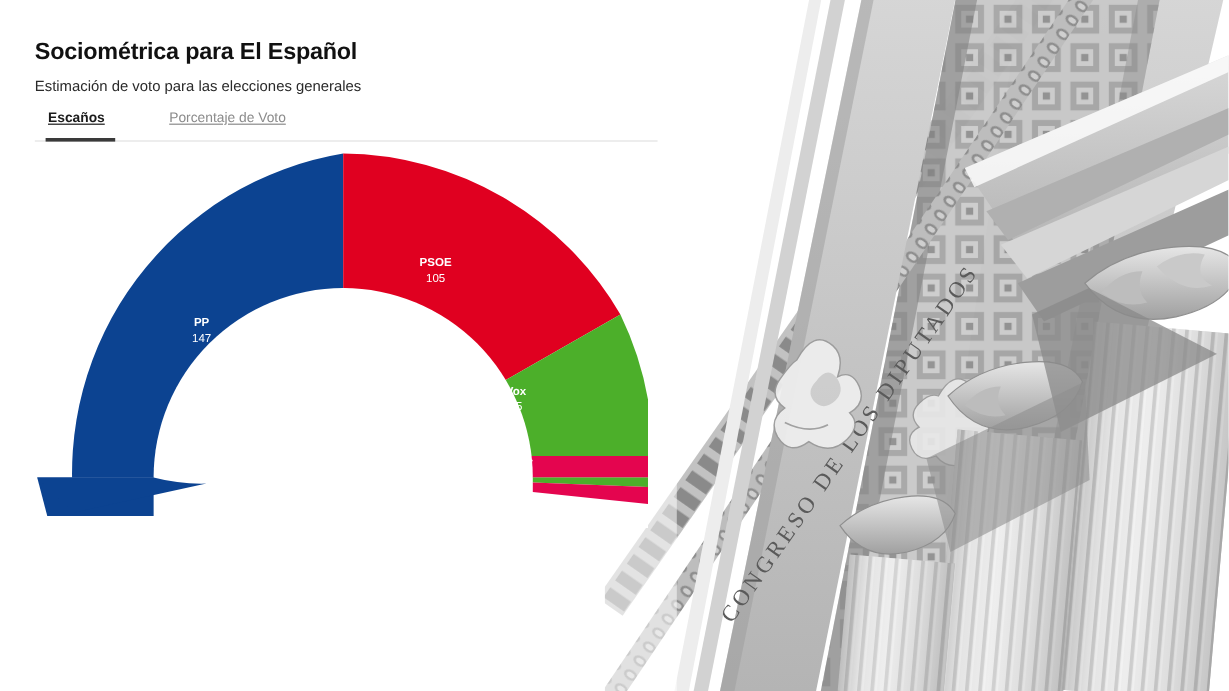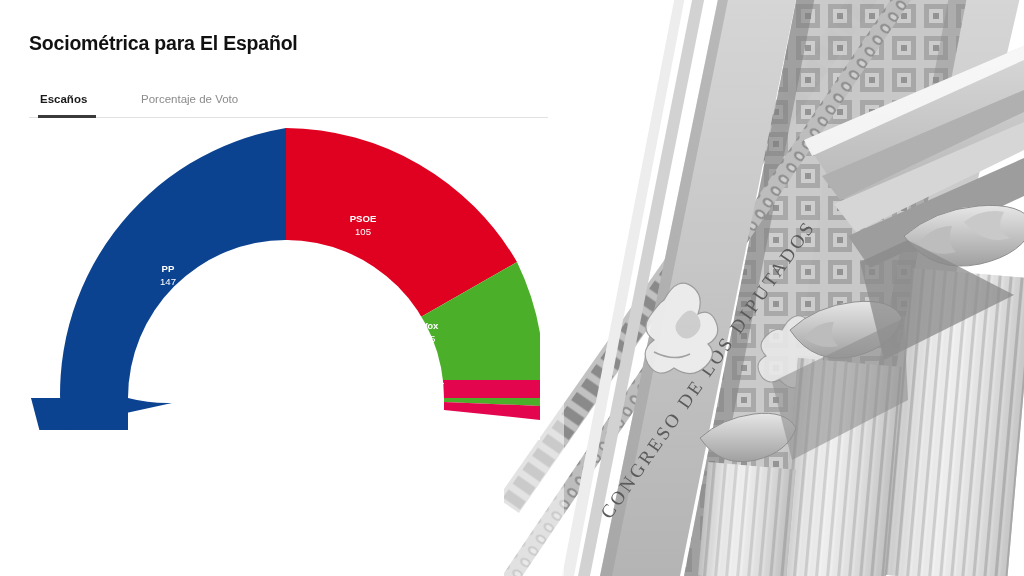--- a/index.html
+++ b/index.html
@@ -67,20 +67,21 @@
     width: 519px;
     height: 1px;
     background: #e2e2e2;
   }
   .tab {
     position: absolute;
     top: 0;
     font-size: 11.5px;
     white-space: nowrap;
     line-height: 14px;
+    text-decoration: underline;
   }
   .tab-active {
     left: 11px;
     color: #1a1a1a;
     font-weight: bold;
   }
   .tab-inactive {
     left: 112px;
     color: #8b8b8b;
     font-weight: normal;
@@ -269,20 +270,21 @@
       </g>
 
       <rect x="0" y="0" width="60" height="576" fill="#ffffff" opacity="0.55"></rect>
     </svg>
   </div>
 
   <div class="panel">
 
     <div class="title">Sociométrica para El Español</div>
 
+    <div class="subtitle">Estimación de voto para las elecciones generales</div>
 
     <div class="tabs">
       <div class="tabs-rule"></div>
       <div class="tab tab-active">Escaños</div>
       <div class="tab-underline"></div>
       <div class="tab tab-inactive">Porcentaje de Voto</div>
     </div>
 
     <div class="chart-wrap">
       <svg class="chart-svg" width="520" height="330" viewBox="0 0 520 330">

